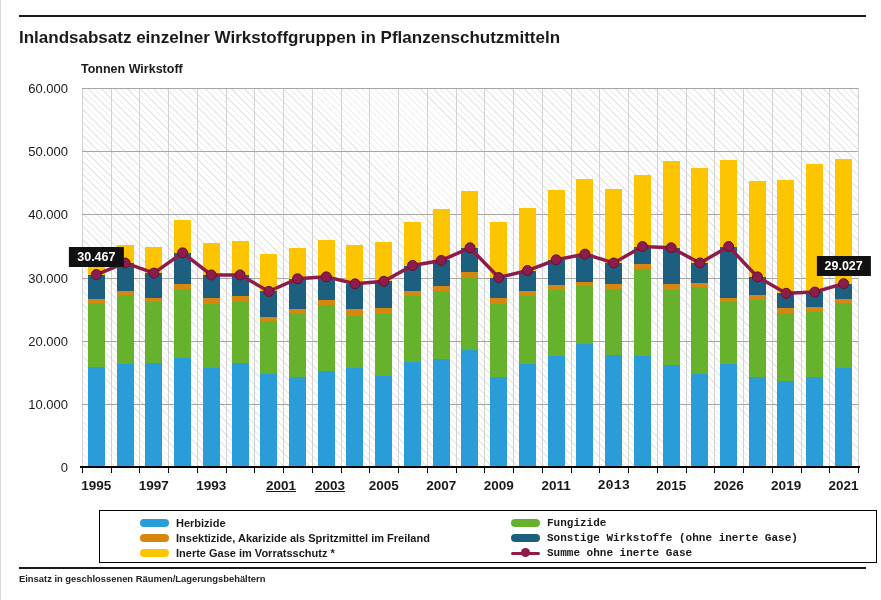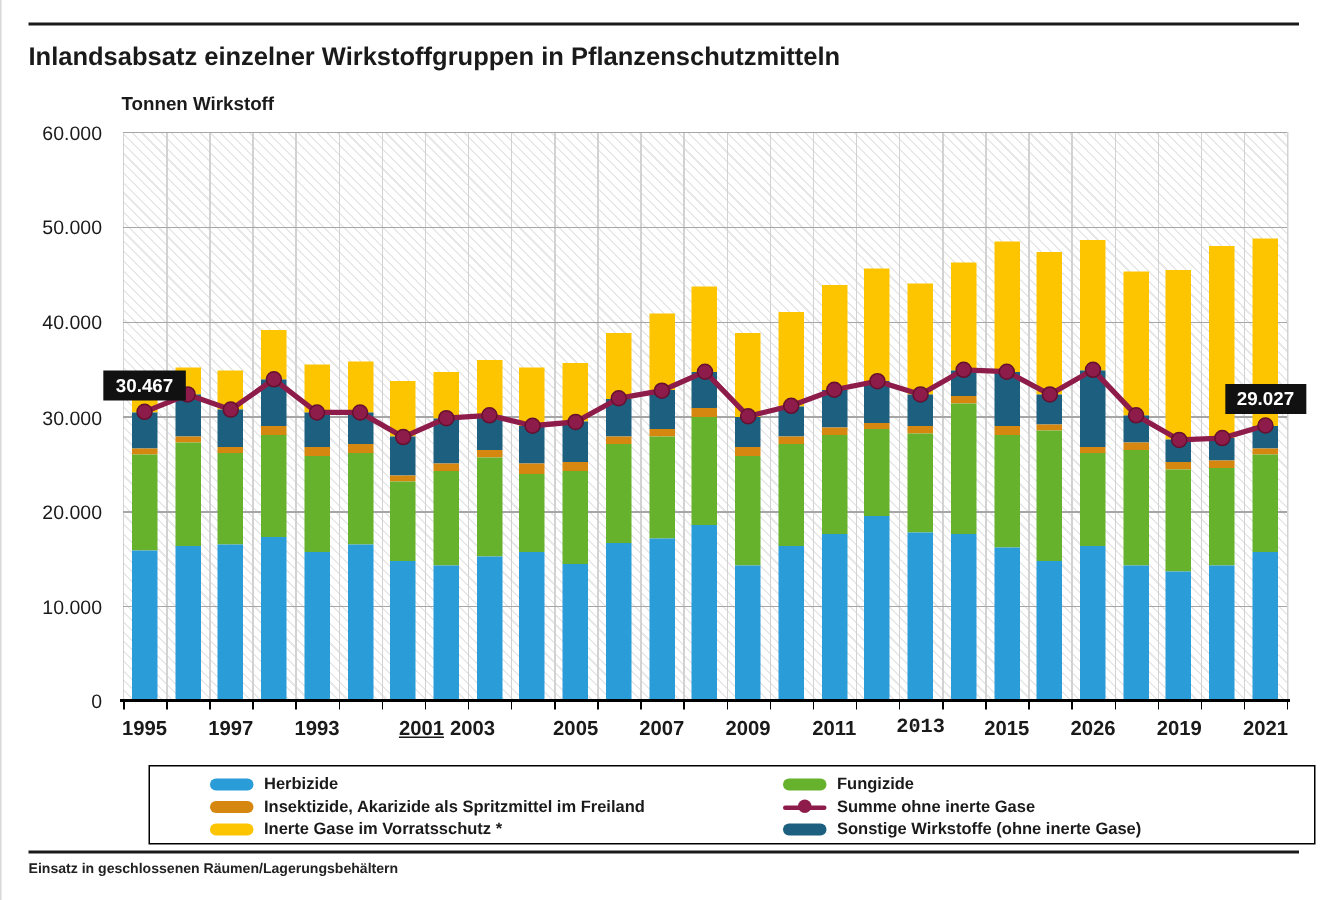--- a/index.html
+++ b/index.html
@@ -24,21 +24,21 @@
   .x-axis{position:absolute;left:79px;top:466px;width:780px;height:2px;background:#000;}
   .x-ticks{position:absolute;left:81px;top:468px;width:777px;height:5px;
            background-image:repeating-linear-gradient(to right,#000 0 1px,transparent 1px 28.7407px);}
   .x-label{position:absolute;top:478px;width:60px;text-align:center;font-size:13.5px;font-weight:bold;}
   .anno{position:absolute;transform:translateX(-50%);background:#111;color:#fff;
         font-size:12.5px;font-weight:bold;padding:3px 8px;white-space:nowrap;}
   .legend{position:absolute;left:98px;top:510px;width:778px;height:53px;border:1px solid #000;
           box-sizing:border-box;padding:5px 0 4px 0;}
   .legend-col{position:absolute;top:5px;display:flex;flex-direction:column;justify-content:space-between;height:44px;}
   .legend-col.c1{left:40px;}
-  .legend-col.c2{left:422px;}
+  .legend-col.c2{left:411px;font-family:Liberation Mono, monospace;}
   .legend-item{display:flex;align-items:center;height:14px;}
   .swatch{width:29px;height:8px;border-radius:4px;flex:0 0 29px;}
   .line-swatch{position:relative;width:29px;height:10px;flex:0 0 29px;}
   .line-swatch .ln{position:absolute;left:0;right:0;top:3.5px;height:3px;border-radius:2px;}
   .line-swatch .dt{position:absolute;left:10px;top:0;width:9px;height:9px;border-radius:50%;}
   .legend-label{margin-left:7px;font-size:11px;font-weight:bold;white-space:nowrap;}
   .bottom-rule{position:absolute;left:18px;right:16px;top:567px;height:2px;background:#1a1a1a;}
   .footnote{position:absolute;left:18px;top:572px;font-size:9.4px;font-weight:bold;line-height:1.4;color:#222;}
   .source{position:absolute;right:16px;top:572px;font-size:9.4px;font-weight:bold;line-height:1.4;
           text-align:right;color:#222;}
@@ -339,21 +339,21 @@
       </svg>
   </div>
 
   <div class="x-axis"></div>
   <div class="x-ticks"></div>
   <div id="xlabels">
       <div class="x-label" style="left: 65.3704px;">1995</div>
       <div class="x-label" style="left: 122.852px;">1997</div>
       <div class="x-label" style="left: 180.333px;">1993</div>
       <div class="x-label" style="left: 250px; text-decoration: underline;">2001</div>
-      <div class="x-label" style="left: 284px;">2003</div>
+      <div class="x-label" style="left: 299px; text-decoration: underline;">2003</div>
       <div class="x-label" style="left: 352.778px;">2005</div>
       <div class="x-label" style="left: 410.259px;">2007</div>
       <div class="x-label" style="left: 467.741px;">2009</div>
       <div class="x-label" style="left: 525.222px;">2011</div>
       <div class="x-label" style="left: 582.704px; font-family: Liberation Mono, monospace;">2013</div>
       <div class="x-label" style="left: 640.185px;">2015</div>
       <div class="x-label" style="left: 697.667px;">2026</div>
       <div class="x-label" style="left: 755.148px;">2019</div>
       <div class="x-label" style="left: 812.63px;">2021</div>
     </div>
@@ -376,29 +376,29 @@
           <div class="swatch" style="background: rgb(253, 197, 0);"></div>
           <span class="legend-label">Inerte Gase im Vorratsschutz *</span>
         </div>
       </div>
     <div class="legend-col c2" id="legcol1">
         <div class="legend-item">
           <div class="swatch" style="background: rgb(103, 178, 45);"></div>
           <span class="legend-label">Fungizide</span>
         </div>
         <div class="legend-item">
+          <div class="swatch" style="background: rgb(29, 95, 127);"></div>
+          <span class="legend-label">Sonstige Wirkstoffe (ohne inerte Gase)</span>
+        </div>
+        <div class="legend-item">
           <div class="line-swatch">
             <div class="ln" style="background: rgb(142, 28, 74);"></div>
             <div class="dt" style="background: rgb(142, 28, 74);"></div>
           </div>
           <span class="legend-label">Summe ohne inerte Gase</span>
-        </div>
-        <div class="legend-item">
-          <div class="swatch" style="background: rgb(29, 95, 127);"></div>
-          <span class="legend-label">Sonstige Wirkstoffe (ohne inerte Gase)</span>
         </div>
       </div>
   </div>
 
   <div class="bottom-rule"></div>
   <div class="footnote">
     <div>Einsatz in geschlossenen Räumen/Lagerungsbehältern</div>
   </div>
 </div>
 

